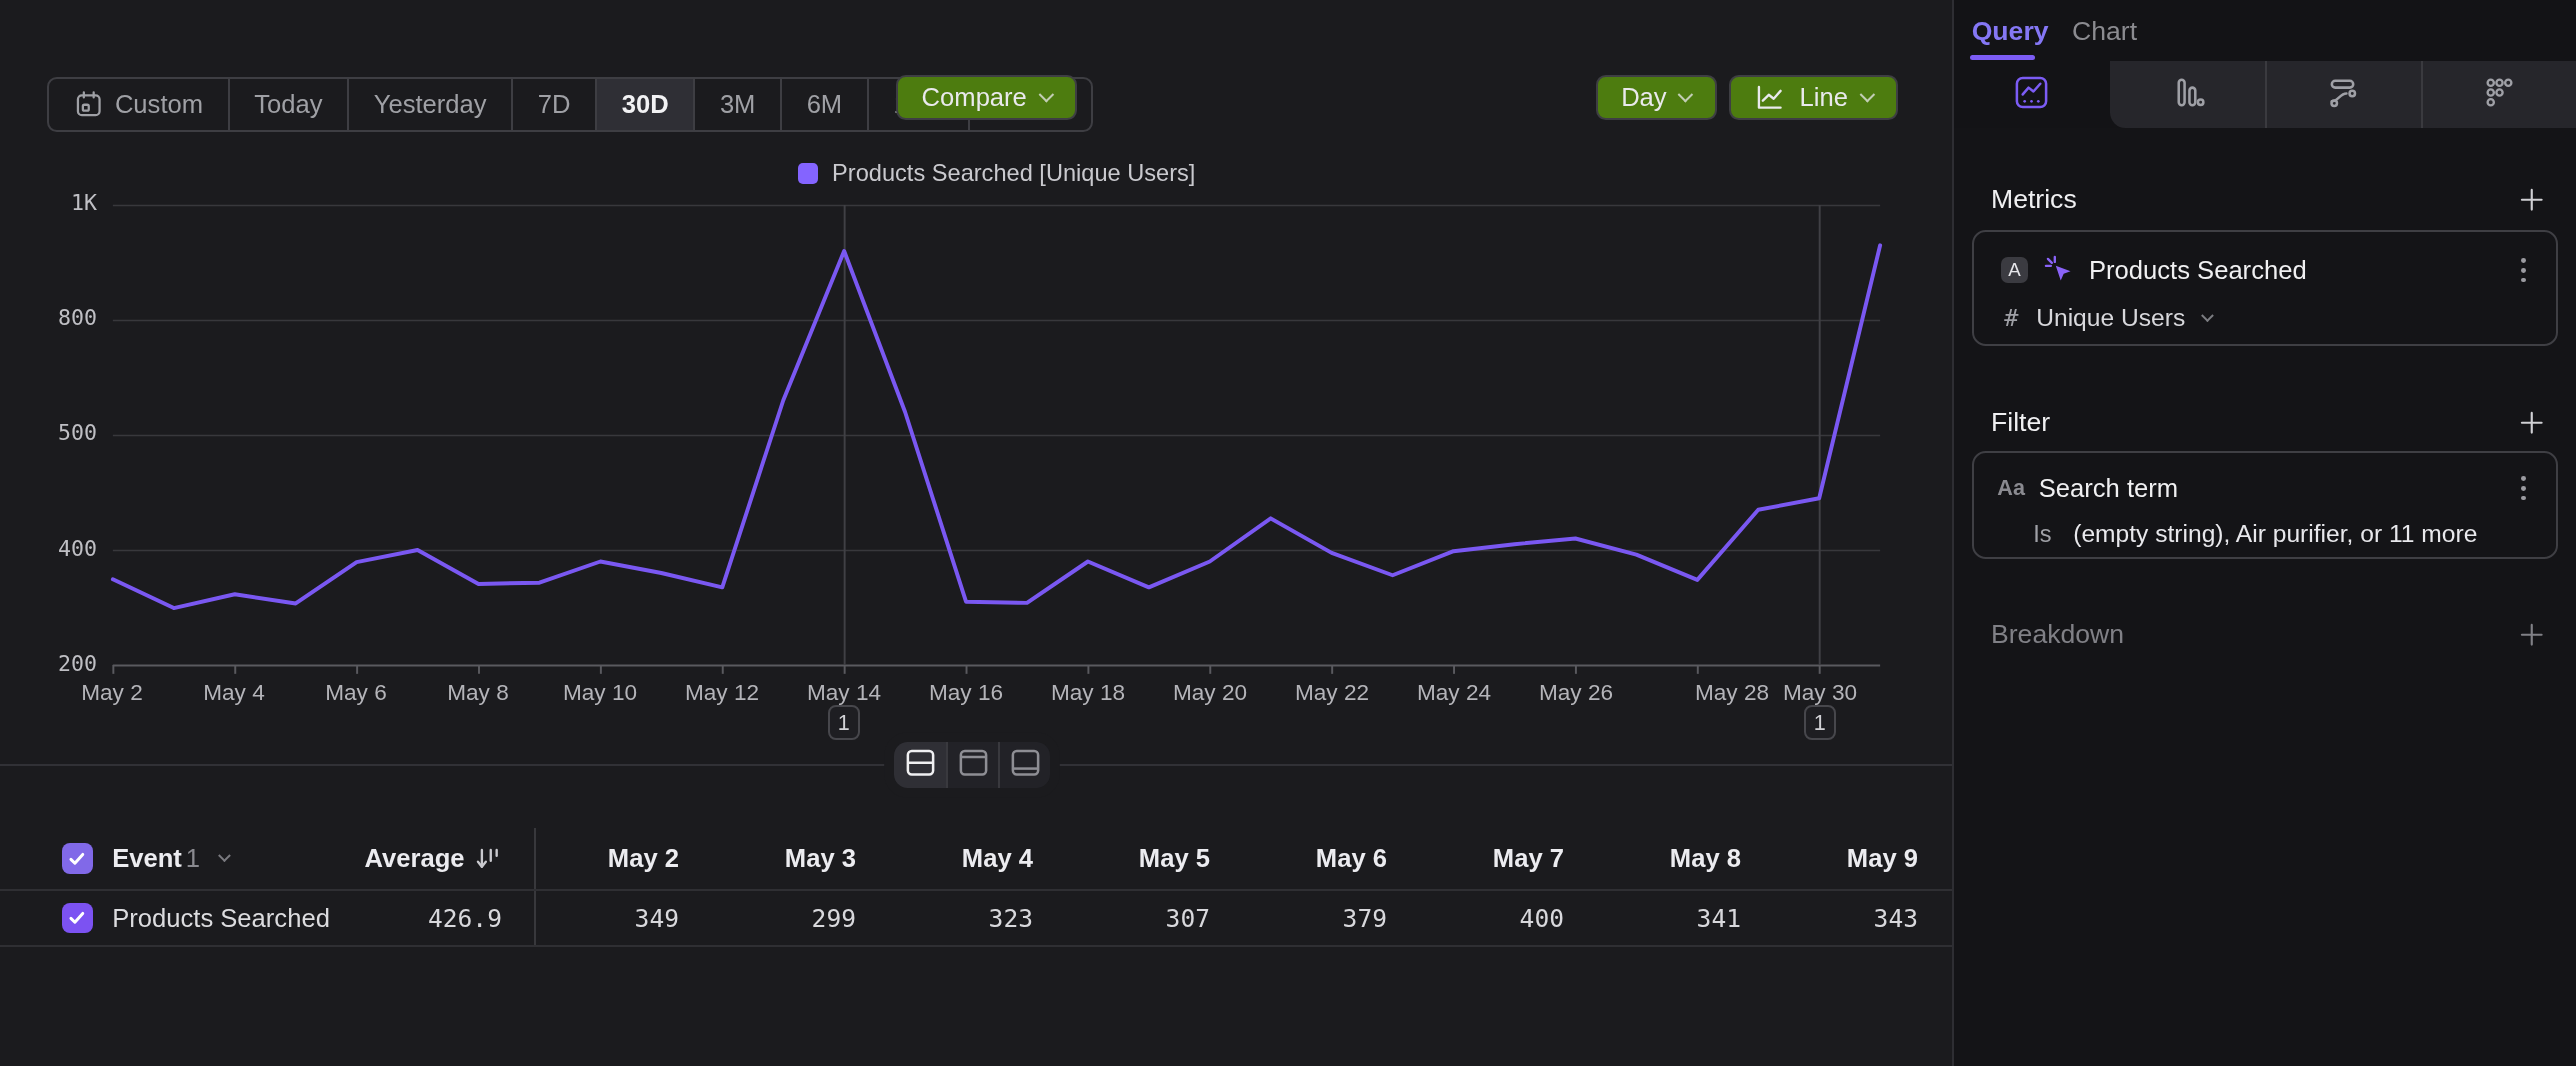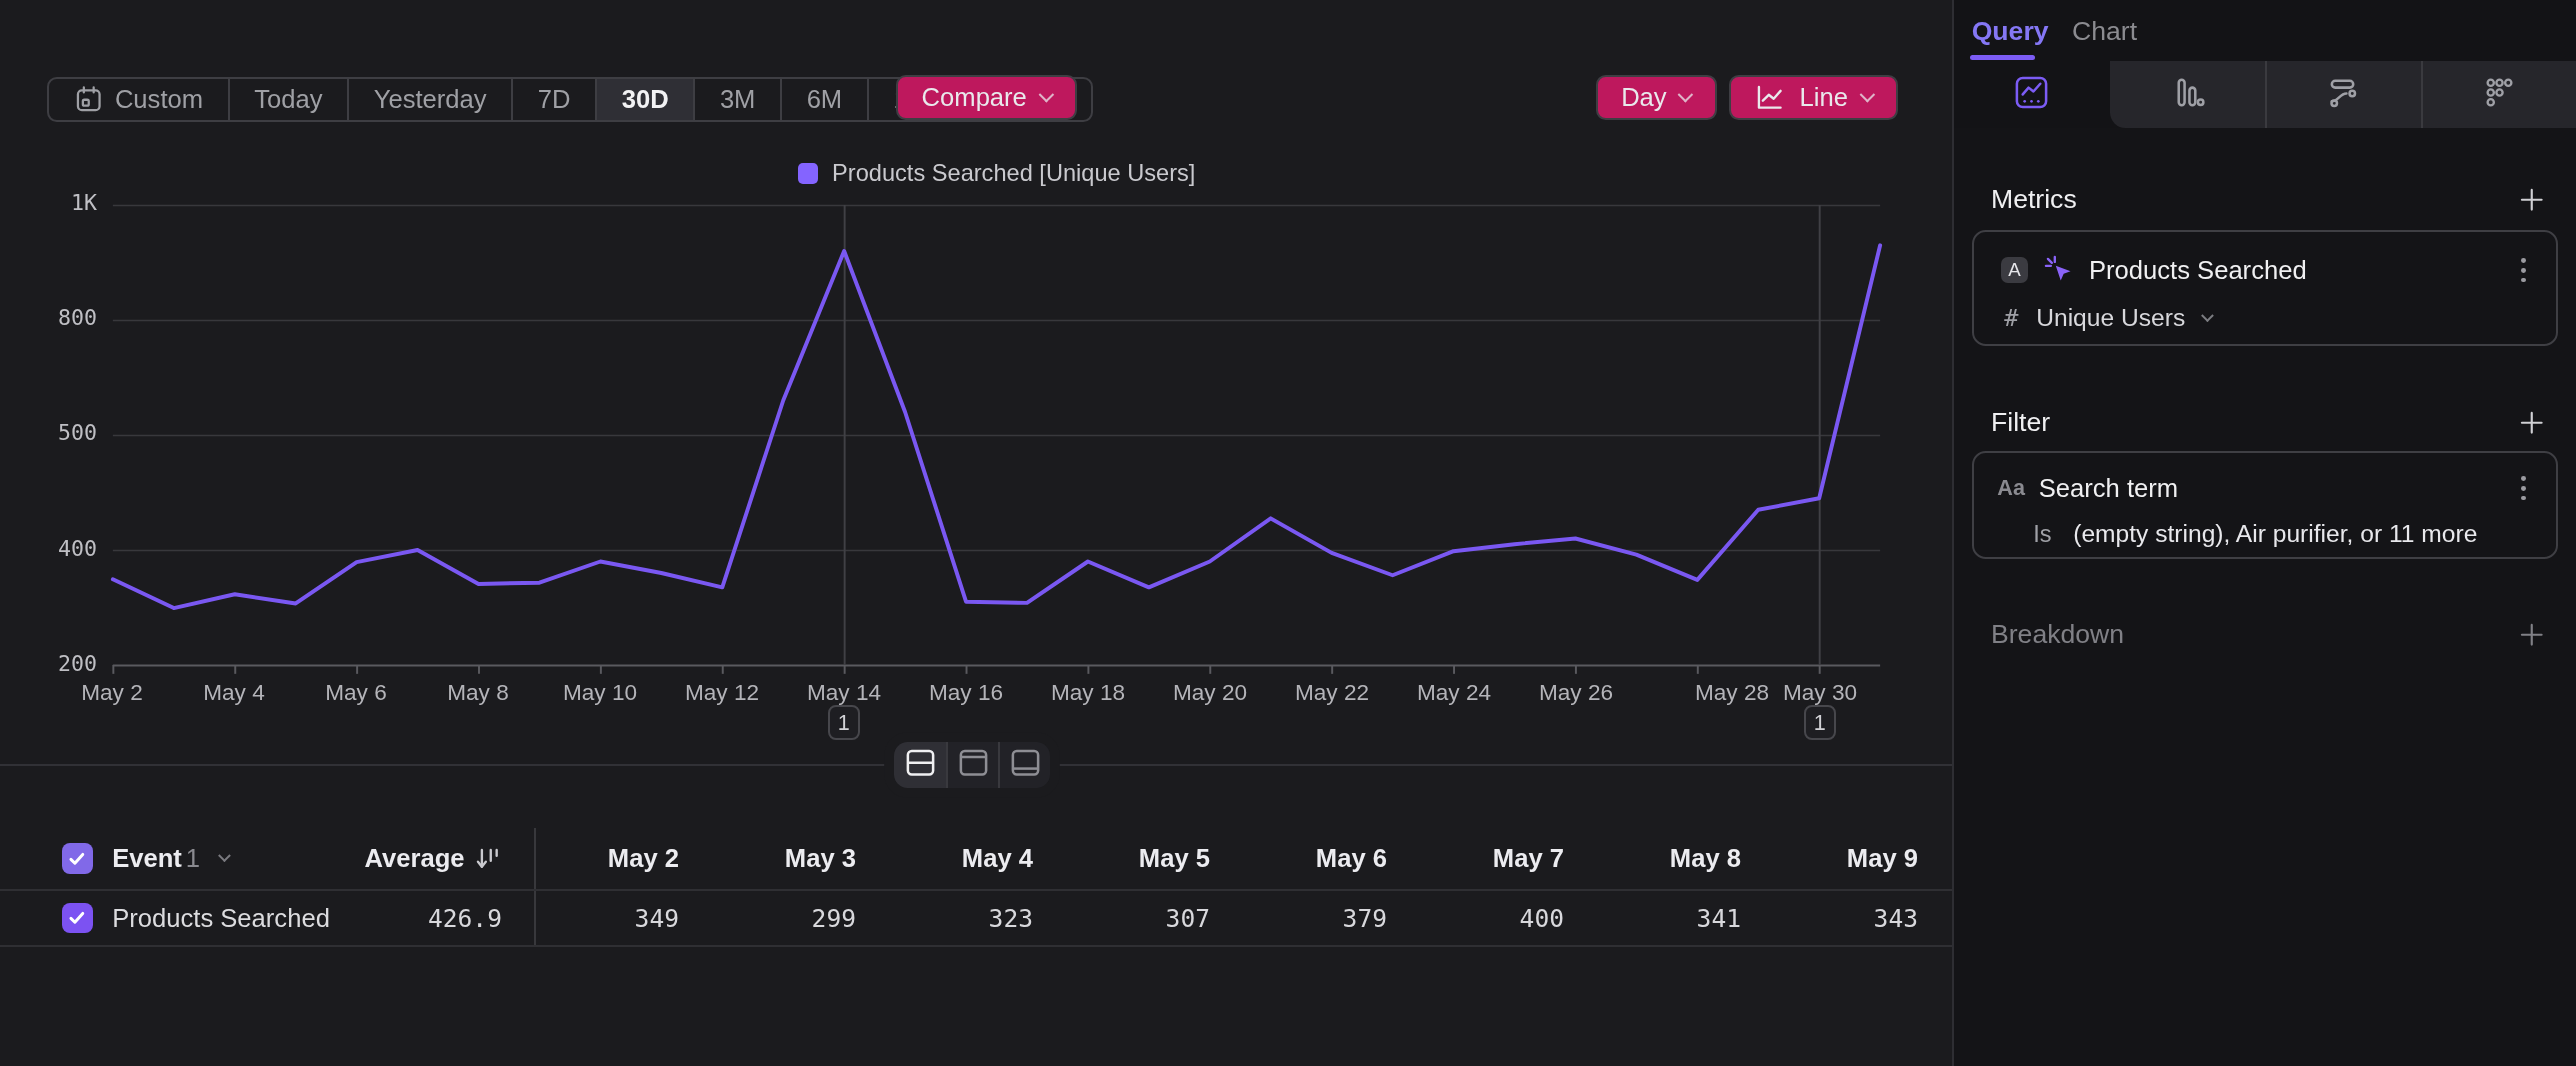--- a/index.html
+++ b/index.html
@@ -4,25 +4,25 @@
 <style>
   * { margin:0; padding:0; box-sizing:border-box; }
   html,body { background:#0f0f11; }
   body { font-family:"Liberation Sans", sans-serif; }
   .canvas { position:relative; width:2576px; height:1067px; background:#1b1b1e; overflow:hidden; color:#ededf0; }
 
   
   .main { position:absolute; left:0; top:0; width:1952px; height:1067px; }
 
   .toolbar { position:absolute; left:47px; top:77px; width:1860px; height:45px; }
-  .range-group { position:absolute; left:0; top:0; display:inline-flex; border:2px solid #3e3e43; border-radius:9.8px; overflow:hidden; height:45px; background:#1b1b1e; }
+  .range-group { position:absolute; left:0; top:0; display:inline-flex; border:2px solid #3e3e43; border-radius:9.8px; overflow:hidden; height:55px; background:#1b1b1e; }
   .range-cell { display:flex; align-items:center; gap:11.8px; padding:0 24.6px; font-size:25.6px; color:#9fa0a5; border-left:2px solid #3e3e43; cursor:default; white-space:nowrap; }
   .range-cell:first-child { border-left:none; }
   .range-cell.active { background:#2f2f35; color:#f2f2f4; font-weight:bold; }
-  .btn { display:inline-flex; align-items:center; gap:13.8px; height:45px; padding:0 23.6px; border:2px solid #3e3e43; border-radius:9.8px; background:#be185d; color:#e9e9ec; font-size:25.6px; font-family:inherit; }
+  .btn { display:inline-flex; align-items:center; gap:13.8px; height:45px; padding:0 23.6px; border:2px solid #3e3e43; border-radius:9.8px; background:#4d7c0f; color:#e9e9ec; font-size:25.6px; font-family:inherit; }
   .compare { position:absolute; left:849px; top:-2px; }
   .right-controls { position:absolute; right:8.9px; top:-2px; display:flex; gap:11.8px; }
   .chev { display:inline-block; width:10.8px; height:10.8px; border-right:2.5px solid currentColor; border-bottom:2.5px solid currentColor; transform:rotate(45deg) translate(-2px,-2px); opacity:.75; }
   .chev.small { width:8.9px; height:8.9px; }
 
   .legend { position:absolute; left:112px; top:160px; width:1769px; display:flex; justify-content:center; align-items:center; gap:13.8px; }
   .swatch { width:20.7px; height:20.7px; border-radius:4.9px; }
   .legend-text { font-size:23.6px; color:#c9c9ce; }
 
   .plot { position:absolute; left:112px; top:205px; width:1769px; height:460px; }

